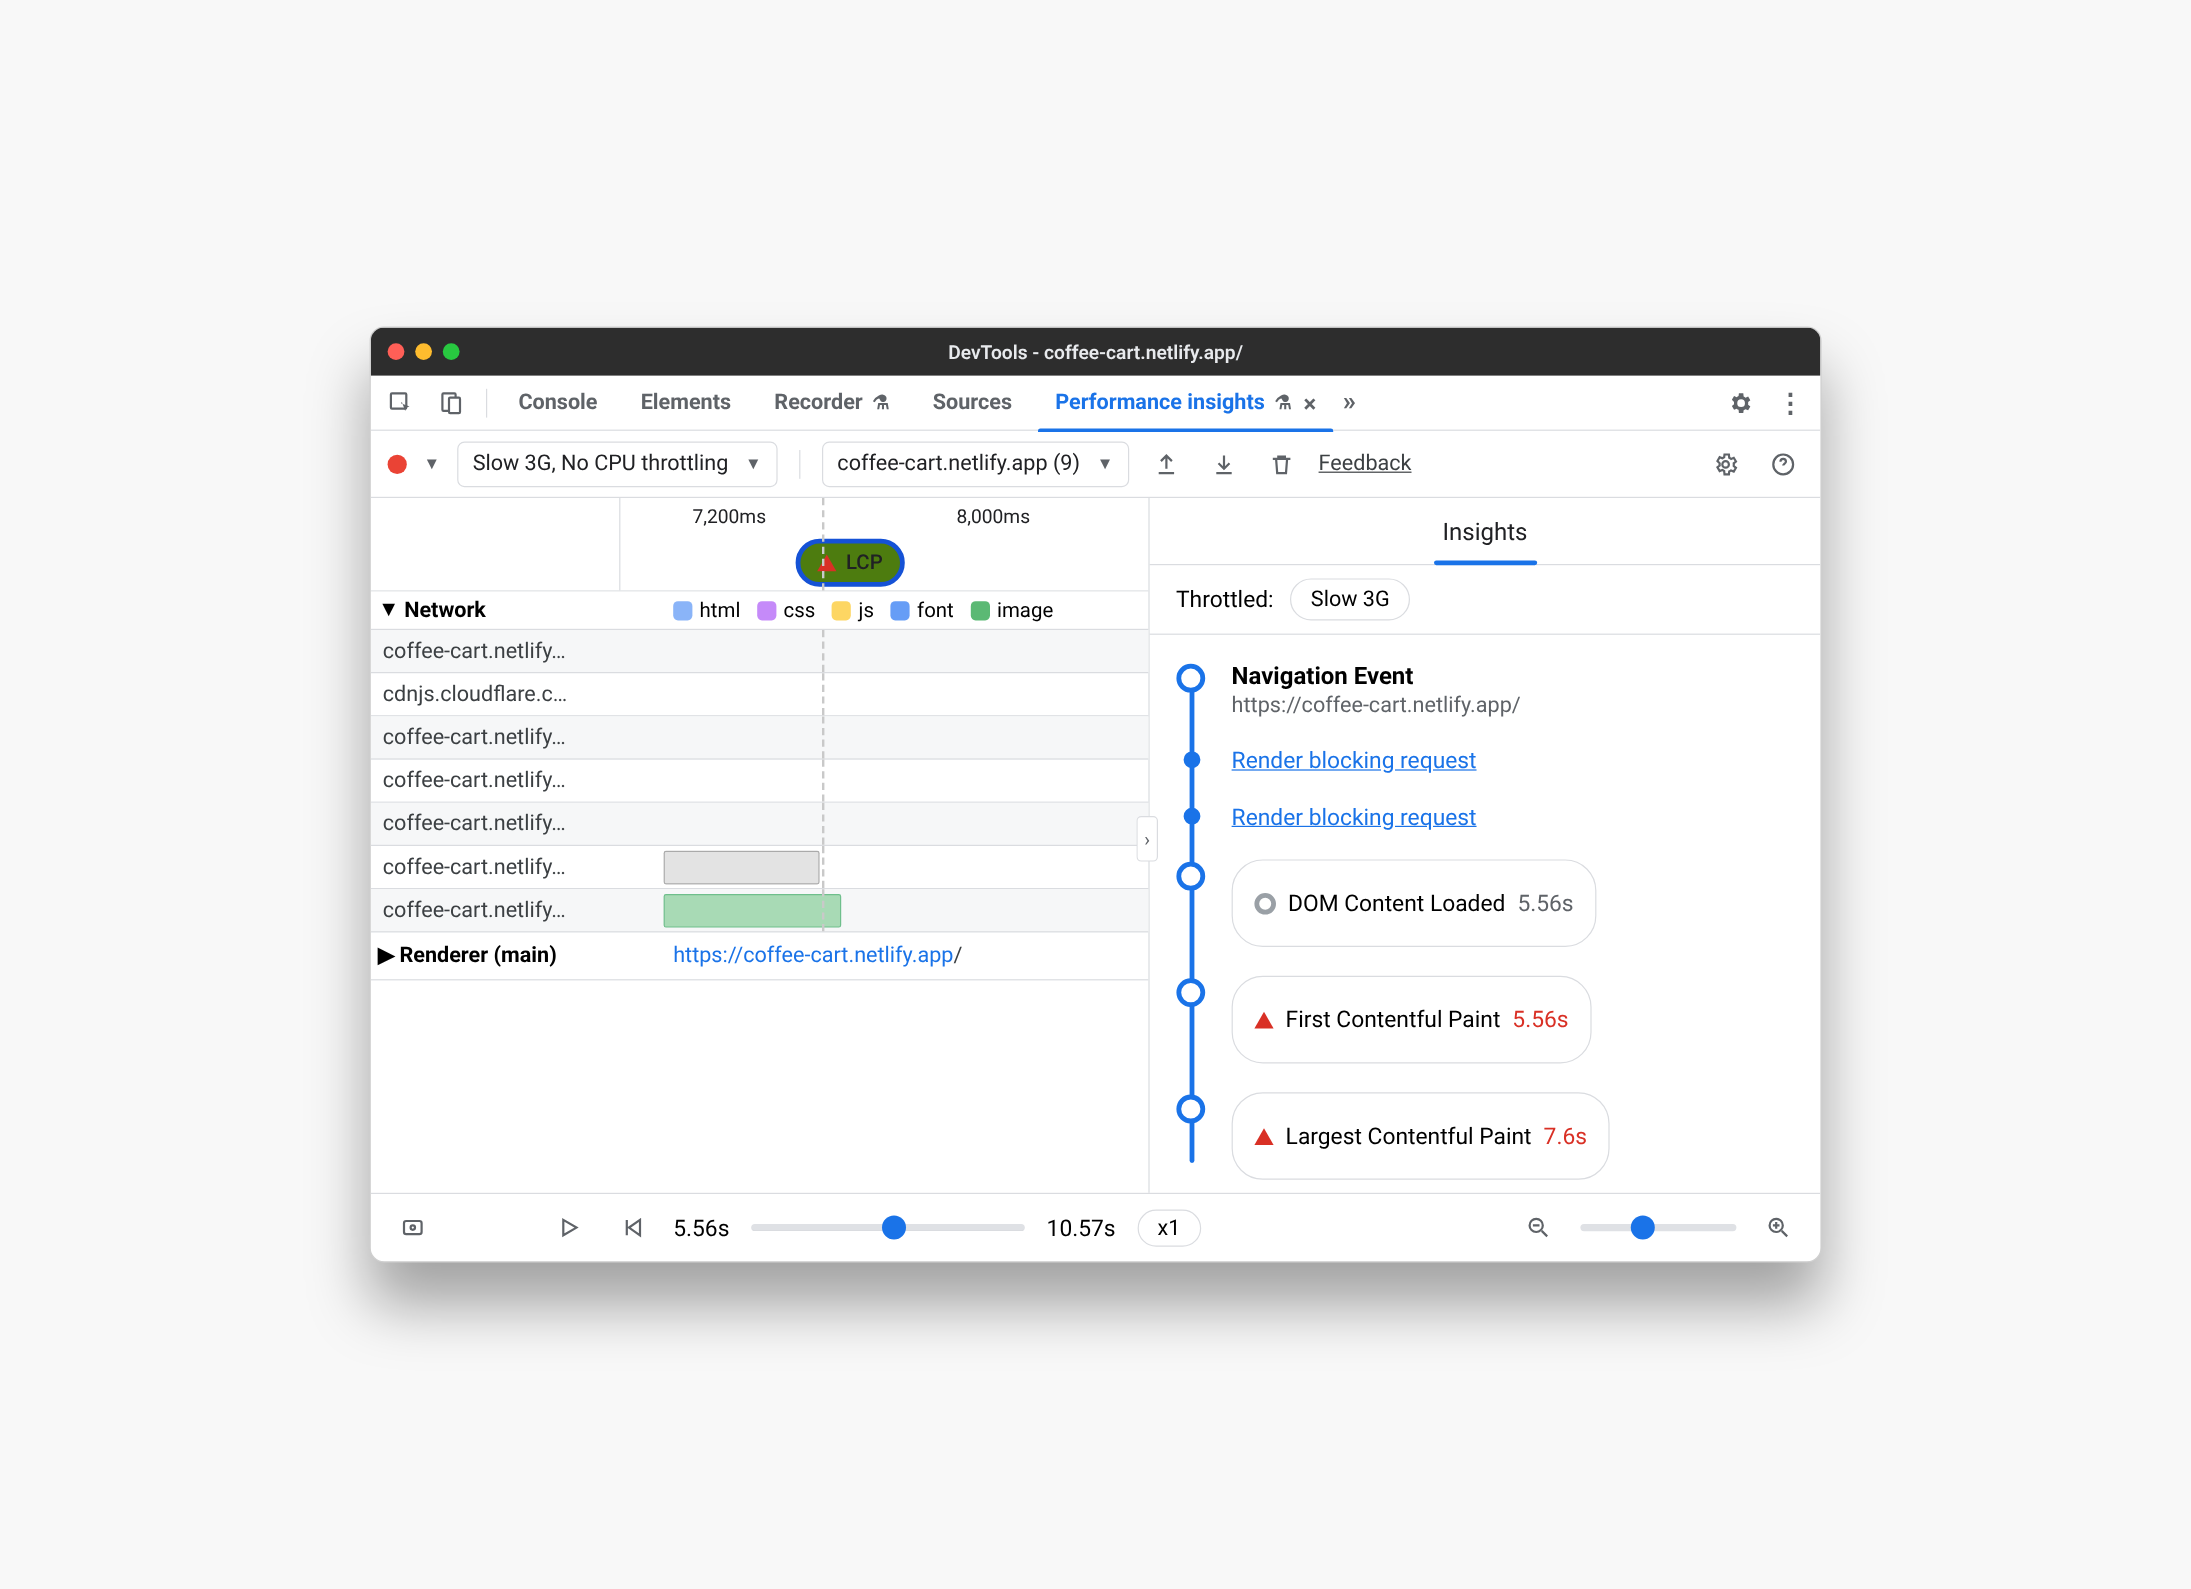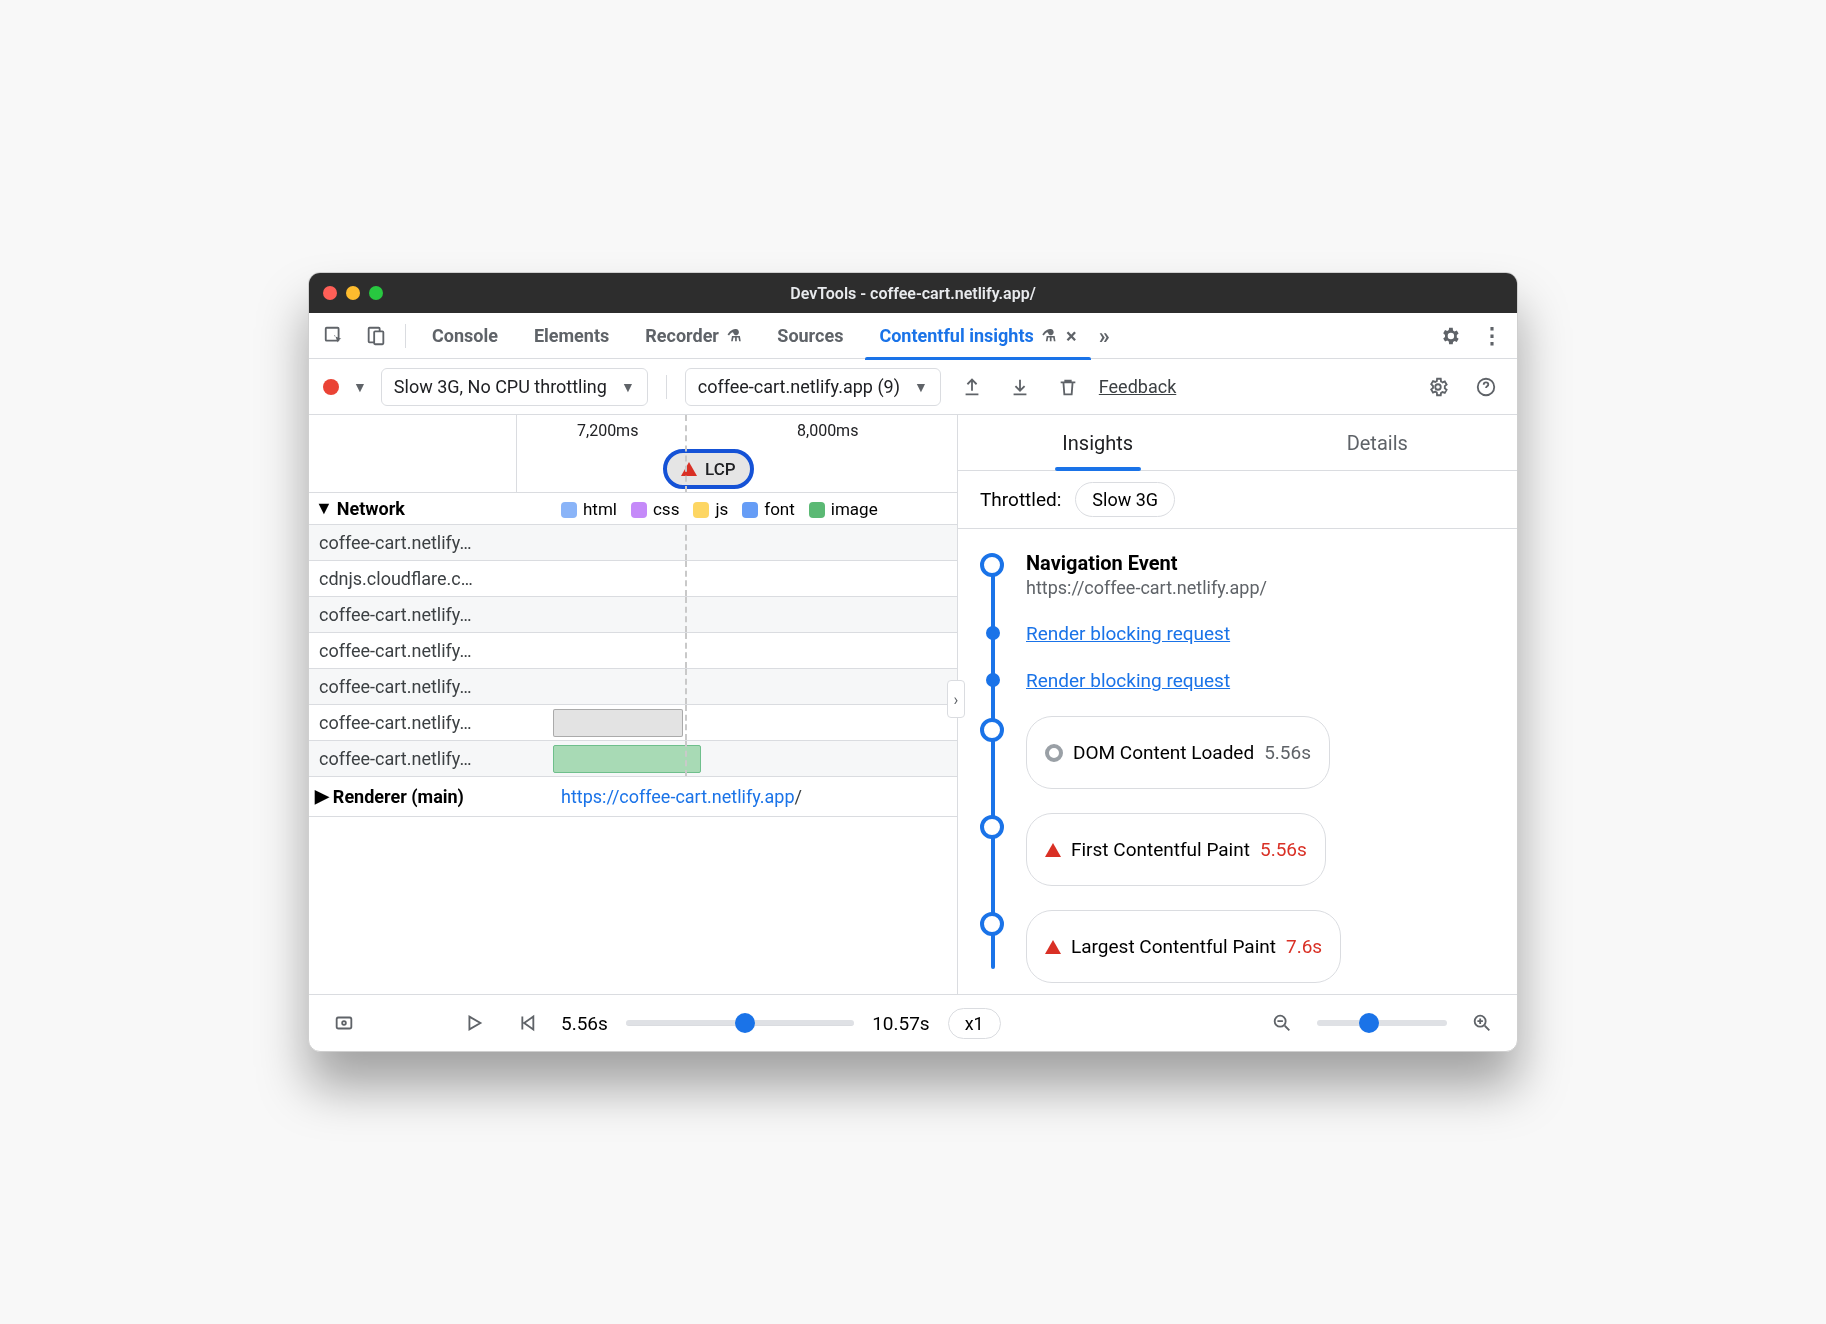--- a/index.html
+++ b/index.html
@@ -44,21 +44,21 @@
   .main{display:flex;height:580px;position:relative;border-bottom:1px solid var(--border);}
   .left{flex:1;min-width:0;display:flex;flex-direction:column;}
   .right{width:560px;border-left:1px solid var(--border);display:flex;flex-direction:column;}
   .handle{position:absolute;left:calc(100% - 560px - 1px);top:265px;transform:translateX(-50%);width:18px;height:38px;background:#fff;border:1px solid var(--border);border-radius:4px;display:flex;align-items:center;justify-content:center;font-size:16px;color:#5f6368;}
   
   .time-header{height:78px;display:flex;border-bottom:1px solid var(--border);}
   .time-header .gutter{width:208px;border-right:1px solid var(--border);}
   .time-header .ticks{flex:1;position:relative;font-size:16px;color:var(--text);}
   .ticks .tick{position:absolute;top:6px;}
   .ticks .tick.t1{left:60px;} .ticks .tick.t2{left:280px;}
-  .lcp-badge{position:absolute;left:146px;top:34px;display:flex;align-items:center;gap:8px;border:4px solid #1552d6;border-radius:22px;height:40px;padding:0 14px;background:#e5e5e5;font-size:17px;font-weight:500;}
+  .lcp-badge{position:absolute;left:146px;top:34px;display:flex;align-items:center;gap:8px;border:4px solid #1552d6;border-radius:22px;height:40px;padding:0 14px;background:#4d7c0f;font-size:17px;font-weight:500;}
   .tri{width:0;height:0;border-left:8px solid transparent;border-right:8px solid transparent;border-bottom:14px solid #d93025;}
   
   .section-title{height:32px;background:#fff;border-bottom:1px solid var(--border);display:flex;align-items:center;font-size:18px;}
   .section-title .gutter{width:208px;padding-left:6px;font-weight:700;display:flex;align-items:center;gap:4px;}
   .section-title .caret{display:inline-block;transform:translateY(-1px);}
   .legend{flex:1;display:flex;align-items:center;gap:14px;font-size:17px;padding-left:44px;}
   .sw{width:16px;height:16px;border-radius:4px;display:inline-block;vertical-align:middle;margin-right:6px;}
   .sw.html{background:#8ab4f8;} .sw.css{background:#c58af9;} .sw.js{background:#fdd663;} .sw.font{background:#669df6;} .sw.img{background:#5bb974;}
   .rows{position:relative;}
   .row{height:36px;display:flex;align-items:center;border-bottom:1px solid var(--border);}
@@ -136,21 +136,21 @@
         <span>Elements</span>
       </div>
     <div class="tab">
         <span>Recorder</span>
         <span class="beaker">⚗</span>
       </div>
     <div class="tab">
         <span>Sources</span>
       </div>
     <div class="tab active">
-      <span>Contentful insights</span>
+      <span>Performance insights</span>
       <span class="beaker">⚗</span>
       <span class="tab-x">×</span>
     </div>
     <div class="overflow">»</div>
     <div class="spacer"></div>
     <div class="icon-btn">
       <svg viewBox="0 0 24 24" fill="currentColor">
           <path d="M19.4 13a7.8 7.8 0 000-2l2-1.6-2-3.4-2.4 1a7.6 7.6 0 00-1.7-1L15 3h-4l-.3 2.5a7.6 7.6 0 00-1.7 1l-2.4-1-2 3.4L6.6 11a7.8 7.8 0 000 2l-2 1.6 2 3.4 2.4-1c.5.4 1.1.8 1.7 1L11 21h4l.3-2.5c.6-.3 1.2-.6 1.7-1l2.4 1 2-3.4-2-1.6zM13 15.5A3.5 3.5 0 1113 8.5a3.5 3.5 0 010 7z"></path>
         </svg>
     </div>
@@ -287,21 +287,20 @@
         </div>
       </div>
 
     </div>
 
     <div class="handle">›</div>
 
     <div class="right">
       <div class="rtabs">
         <div class="rtab active">Insights</div>
-        <div class="rtab">Details</div>
       </div>
       <div class="throttle-row">
         <span>Throttled:</span>
         <span class="pill">Slow 3G</span>
       </div>
       <div class="timeline">
         <div class="tl">
           <div class="node">
             <span class="bullet"></span>
             <h4>Navigation Event</h4>

